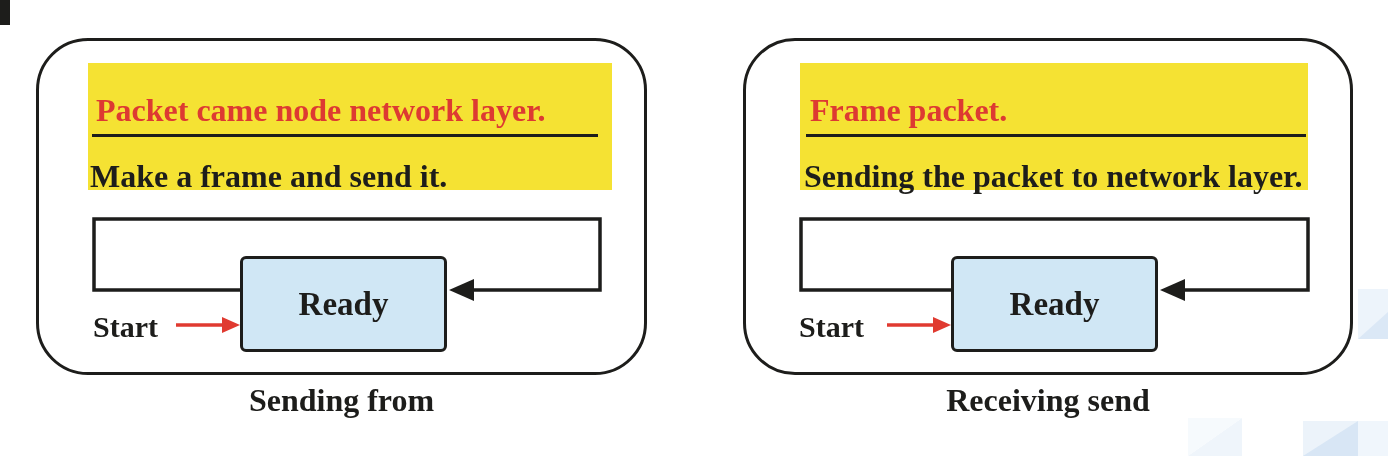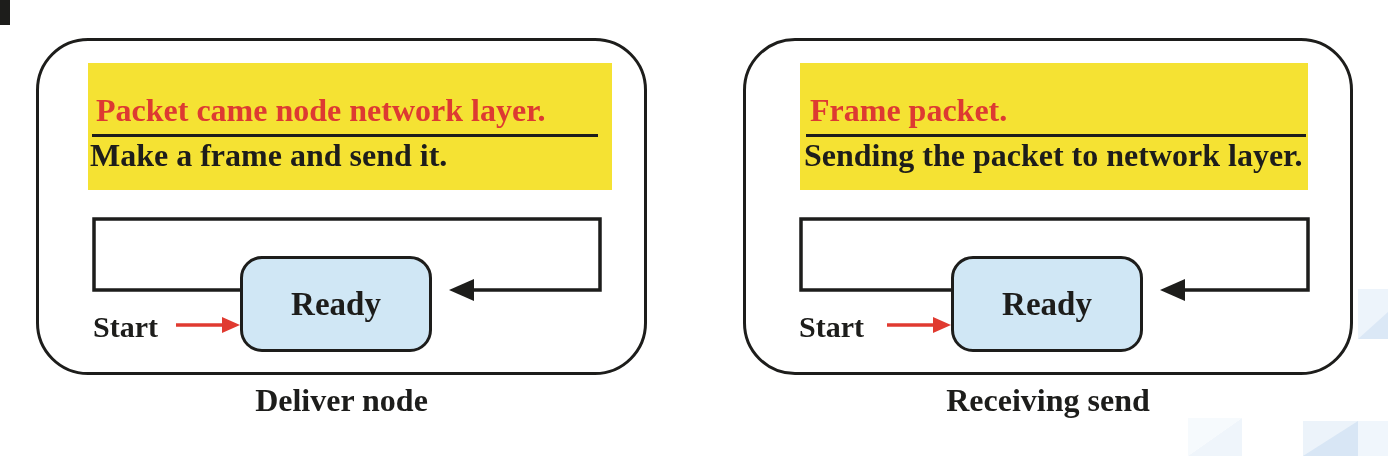--- a/index.html
+++ b/index.html
@@ -65,21 +65,21 @@
     top: 134px;
     height: 3px;
     background: #1d1d1b;
     z-index: 3;
   }
   .divider.p0 { left: 92px;  width: 506px; }
   .divider.p1 { left: 806px; width: 500px; }
 
   .action-text {
     position: absolute;
-    top: 139px;
+    top: 160px;
     font-size: 32px;
     font-weight: 700;
     line-height: 1.0;
     color: #1d1d1b;
     white-space: nowrap;
     z-index: 3;
   }
   .action-text.p0 { left: 90px; }
   .action-text.p1 { left: 804px; }
 
@@ -89,25 +89,25 @@
     left: 0; top: 0;
     width: 1388px; height: 456px;
     z-index: 2;
     pointer-events: none;
   }
 
   
   .state {
     position: absolute;
     top: 256px;
-    width: 192px;
+    width: 207px;
     height: 96px;
     background: #d0e7f5;
     border: 3px solid #1d1d1b;
-    border-radius: 22px;
+    border-radius: 6px;
     display: flex;
     align-items: center;
     justify-content: center;
     z-index: 3;
   }
   .state.p0 { left: 240px; }
   .state.p1 { left: 951px; }
   .state-label {
     font-size: 33px;
     font-weight: 700;
@@ -166,21 +166,21 @@
   <div class="panel p0"></div>
   <div class="note p0"></div>
   <div class="event-text p0">Packet came node network layer.</div>
   <div class="divider p0"></div>
   <div class="action-text p0">Make a frame and send it.</div>
 
   <div class="state p0">
     <span class="state-label">Ready</span>
   </div>
   <div class="start-label p0">Start</div>
-  <div class="caption p0">Deliver node</div>
+  <div class="caption p0">Sending from</div>
 
   <div class="panel p1"></div>
   <div class="note p1"></div>
   <div class="event-text p1">Frame packet.</div>
   <div class="divider p1"></div>
   <div class="action-text p1">Sending the packet to network layer.</div>
 
   <div class="state p1">
     <span class="state-label">Ready</span>
   </div>

